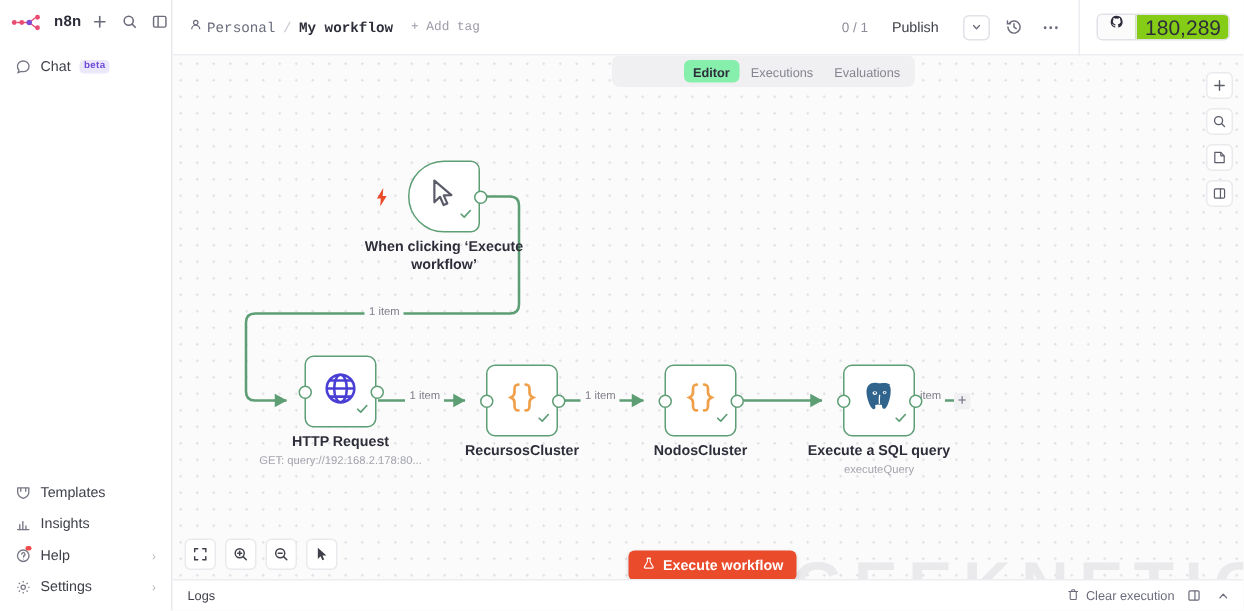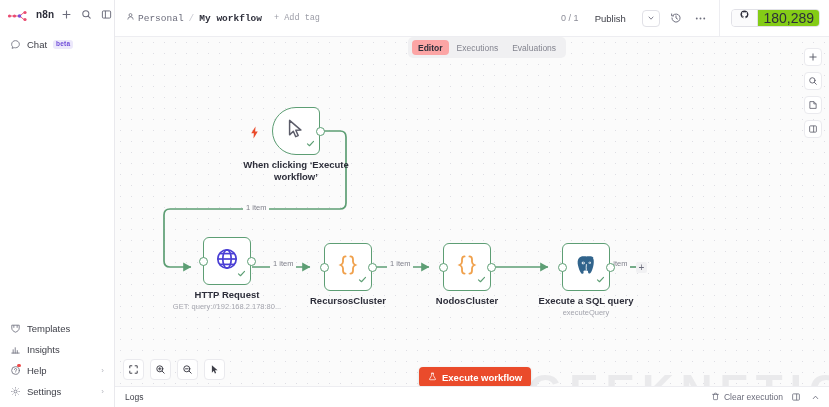--- a/index.html
+++ b/index.html
@@ -106,21 +106,21 @@
   }
 
   
   .tabs {
     position: absolute; top: 0px; left: 293px;
     display: flex; align-items: center; gap: 2px;
     background: #f0f0f2; border-radius: 5px;
     padding: 3px 4px; z-index: 3;
   }
   .tab { font-size: 8.5px; color: #83848f; padding: 2.5px 6px; border-radius: 4px; cursor: pointer; }
-  .tab.active { background: #fca5a5; color: #2d2e3a; font-weight: 600; }
+  .tab.active { background: #86efac; color: #2d2e3a; font-weight: 600; margin-left: 44px; }
 
   
   .rtool { position: absolute; right: 7px; top: 11px; display: flex; flex-direction: column; gap: 6px; z-index: 3; }
   .rtool-btn {
     width: 18px; height: 18px; background: #fff; border: 1px solid #eaeaee;
     border-radius: 4px; display: flex; align-items: center; justify-content: center;
     color: #5b5c69; cursor: pointer;
   }
 
   

